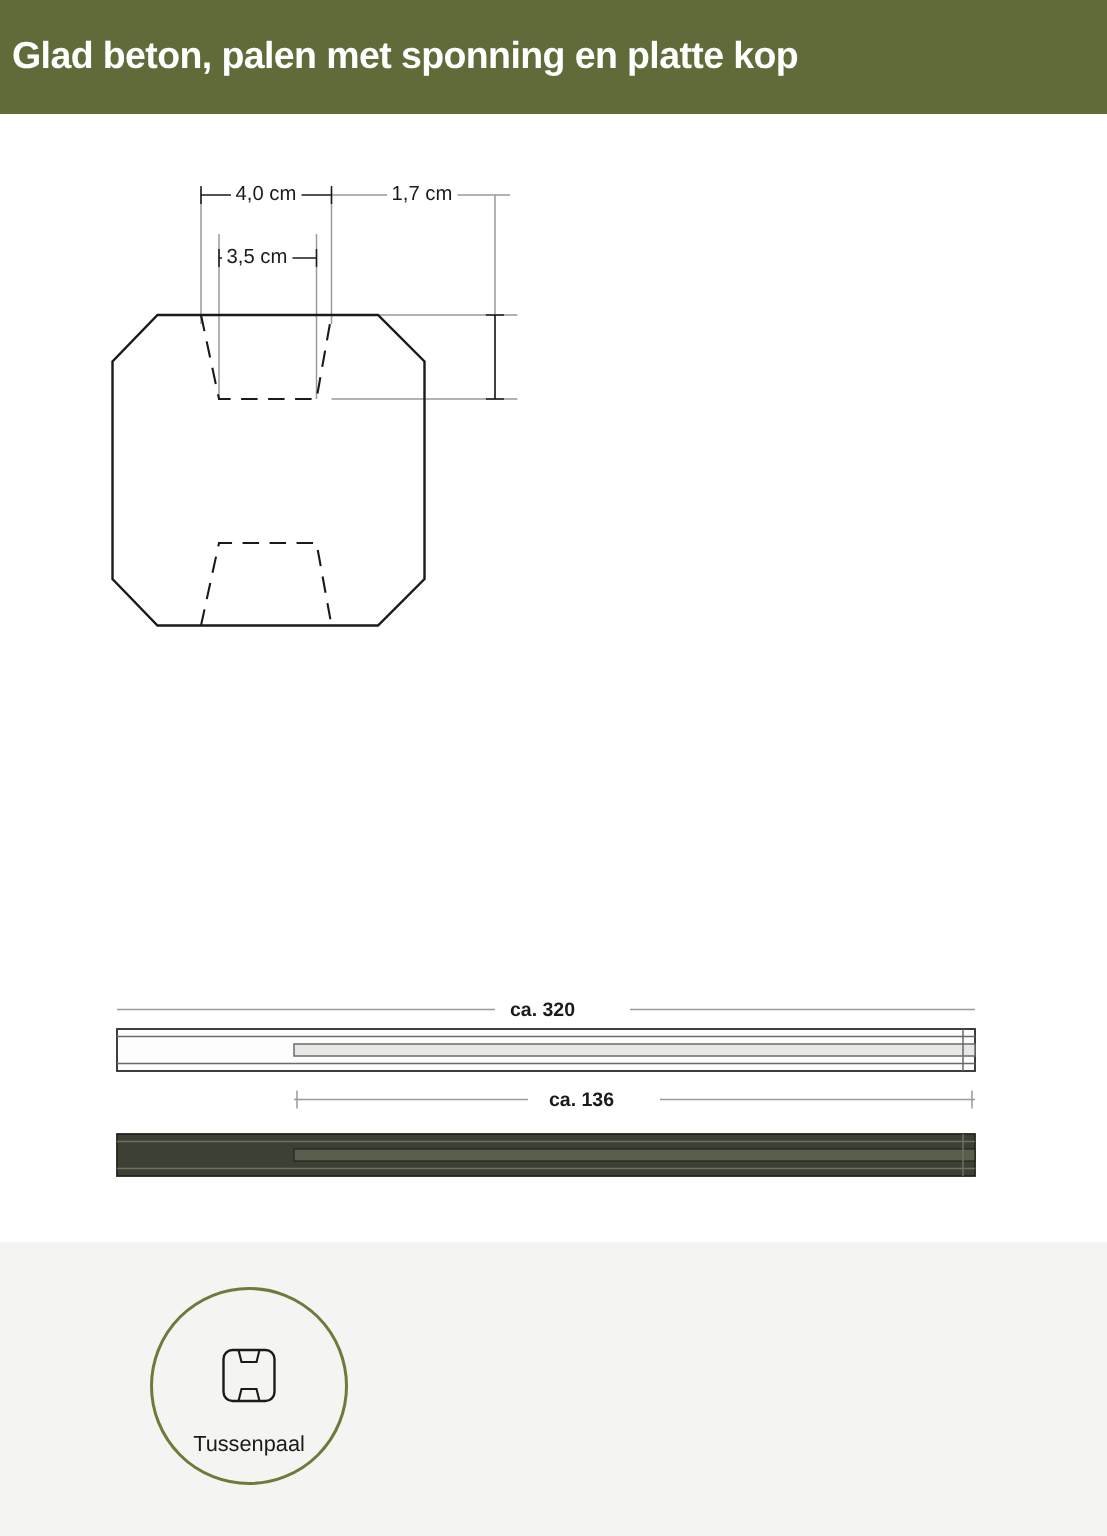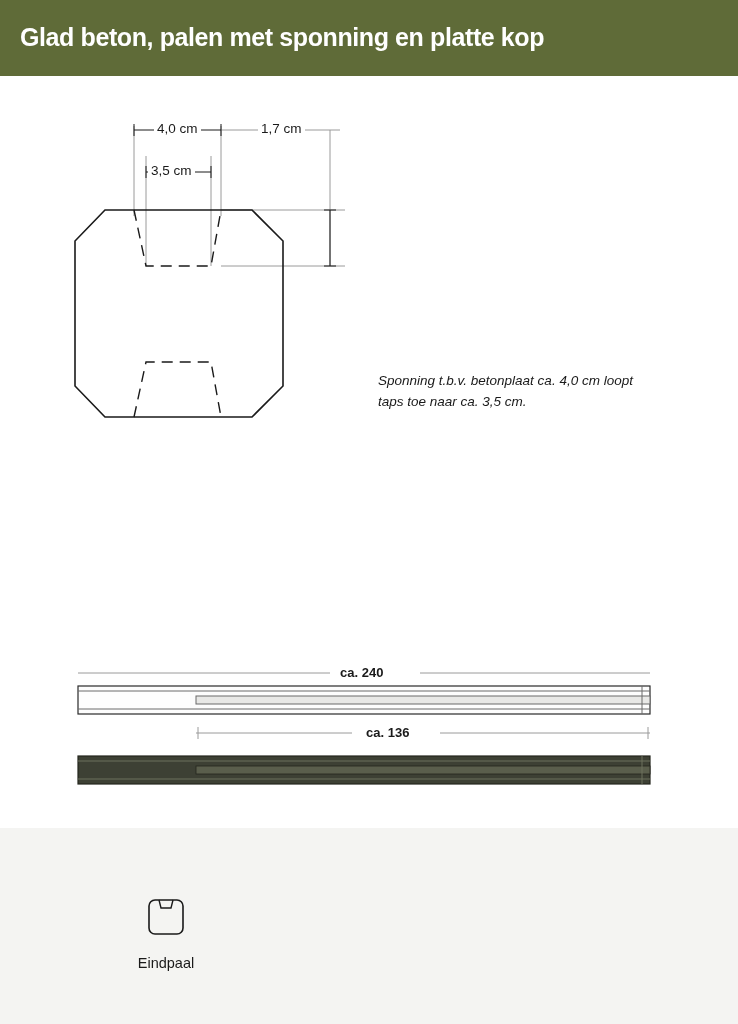--- a/index.html
+++ b/index.html
@@ -24,21 +24,21 @@
     height: 76px;
     background: #5f6b38;
     display: flex;
     align-items: center;
   }
   .header-title {
     color: #ffffff;
     font-size: 25px;
     font-weight: bold;
     letter-spacing: -0.4px;
-    padding-left: 20px;
+    padding-left: 8px;
     line-height: 1.1;
     white-space: nowrap;
   }
 
   
   .drawing-area {
     position: absolute;
     left: 0; top: 76px;
     width: 686px;
     height: 752px;
@@ -169,21 +169,20 @@
 
     <path d="M 134 134 L 146 190 L 211 190 L 221 134" fill="none" stroke="#1a1a1a" stroke-width="1.4" stroke-dasharray="11 7"></path>
 
     <path d="M 134 341 L 146 286 L 211 286 L 221 341" fill="none" stroke="#1a1a1a" stroke-width="1.4" stroke-dasharray="11 7"></path>
   </svg>
 
   <div class="dim-label" style="left:154px; top:45px;">4,0 cm</div>
   <div class="dim-label" style="left:148px; top:87px;">3,5 cm</div>
   <div class="dim-label" style="left:258px; top:45px;">1,7 cm</div>
 
-  <div class="note">Sponning t.b.v. betonplaat ca. 4,0 cm loopt taps toe naar ca. 3,5 cm.</div>
 
   <svg class="svg-layer" width="738" height="752" viewBox="0 0 738 752">
 
     <g stroke="#9a9a9a" stroke-width="1">
       <line x1="78" y1="597" x2="330" y2="597"></line>
       <line x1="420" y1="597" x2="650" y2="597"></line>
     </g>
 
     <g>
       <rect x="78" y="610" width="572" height="28" fill="#fdfdfd" stroke="#2a2a2a" stroke-width="1.2"></rect>
@@ -203,32 +202,33 @@
 
     <g>
       <rect x="78" y="680" width="572" height="28" fill="#3d4034" stroke="#23251d" stroke-width="1.2"></rect>
       <line x1="78" y1="685" x2="650" y2="685" stroke="#6c705c" stroke-width="1"></line>
       <line x1="78" y1="703" x2="650" y2="703" stroke="#6c705c" stroke-width="1"></line>
       <rect x="196" y="690" width="454" height="8" fill="#5a5e4c" stroke="#23251d" stroke-width="0.8"></rect>
       <line x1="642" y1="680" x2="642" y2="708" stroke="#6c705c" stroke-width="1"></line>
     </g>
   </svg>
 
-  <div class="len-label" style="left:334px; top:589px;">ca. 240</div>
+  <div class="len-label" style="left:334px; top:589px;">ca. 320</div>
   <div class="len-label" style="left:360px; top:649px;">ca. 136</div>
 </div>
 
 <div class="footer">
   <div class="options">
 
-
-    <div class="option">
+    <div class="option selected">
       <div class="option-icon">
         <svg width="44" height="44" viewBox="0 0 44 44">
           <rect x="5" y="5" width="34" height="34" rx="6" ry="6" fill="none" stroke="#1a1a1a" stroke-width="1.6"></rect>
           <path d="M 15 5 L 17 13 L 27 13 L 29 5" fill="none" stroke="#1a1a1a" stroke-width="1.4"></path>
+          <path d="M 15 39 L 17 31 L 27 31 L 29 39" fill="none" stroke="#1a1a1a" stroke-width="1.4"></path>
         </svg>
       </div>
-      <div class="option-label">Eindpaal</div>
+      <div class="option-label">Tussenpaal</div>
     </div>
+
 
   </div>
 </div>
 
 </body></html>

